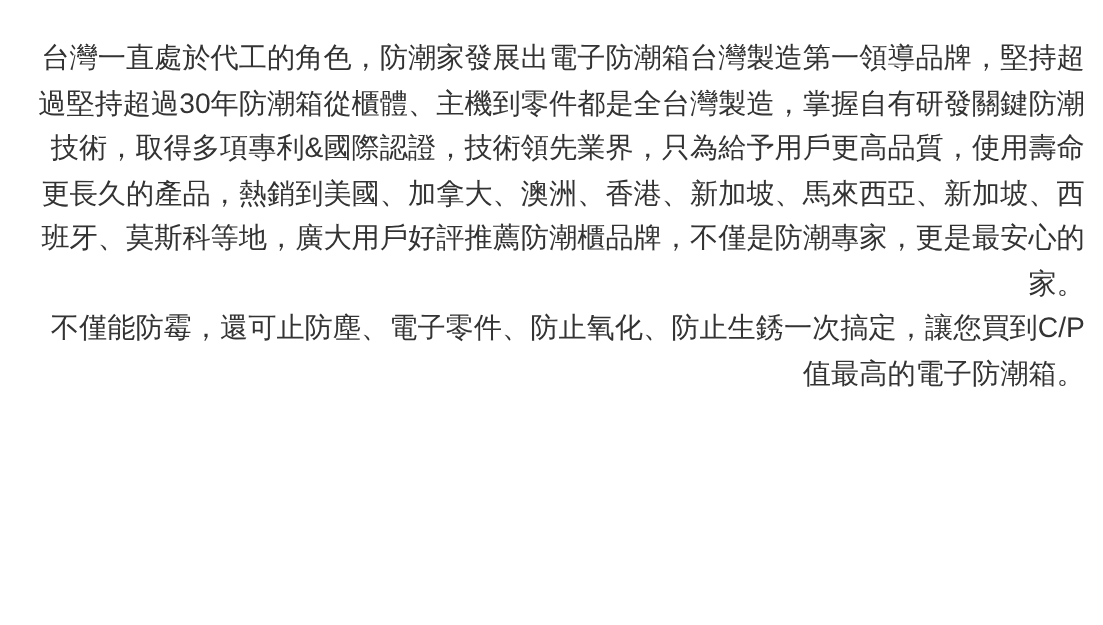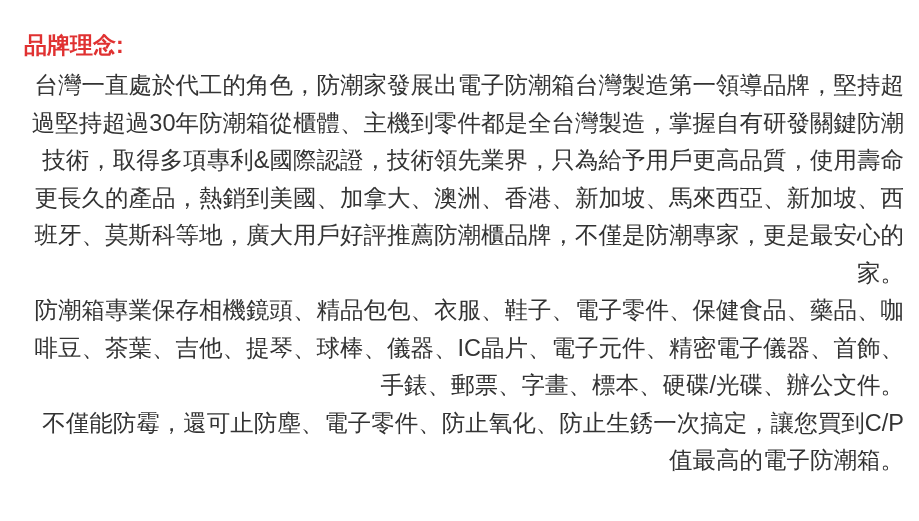--- a/index.html
+++ b/index.html
@@ -31,17 +31,15 @@
     width: 880px;
     color: var(--body-color, #333333);
     text-align: right;
     word-wrap: break-word;
   }
 </style>
 </head>
 <body style="background: rgb(255, 255, 255);">
 
 <div class="section">
-  <h2 class="section-title">品牌理念:</h2>
   <p class="para">台灣一直處於代工的角色，防潮家發展出電子防潮箱台灣製造第一領導品牌，堅持超過堅持超過30年防潮箱從櫃體、主機到零件都是全台灣製造，掌握自有研發關鍵防潮技術，取得多項專利&amp;國際認證，技術領先業界，只為給予用戶更高品質，使用壽命更長久的產品，熱銷到美國、加拿大、澳洲、香港、新加坡、馬來西亞、新加坡、西班牙、莫斯科等地，廣大用戶好評推薦防潮櫃品牌，不僅是防潮專家，更是最安心的家。</p>
-  <p class="para">防潮箱專業保存相機鏡頭、精品包包、衣服、鞋子、電子零件、保健食品、藥品、咖啡豆、茶葉、吉他、提琴、球棒、儀器、IC晶片、電子元件、精密電子儀器、首飾、手錶、郵票、字畫、標本、硬碟/光碟、辦公文件。</p>
   <p class="para">不僅能防霉，還可止防塵、電子零件、防止氧化、防止生銹一次搞定，讓您買到C/P值最高的電子防潮箱。</p>
 </div>
 
 </body></html>

